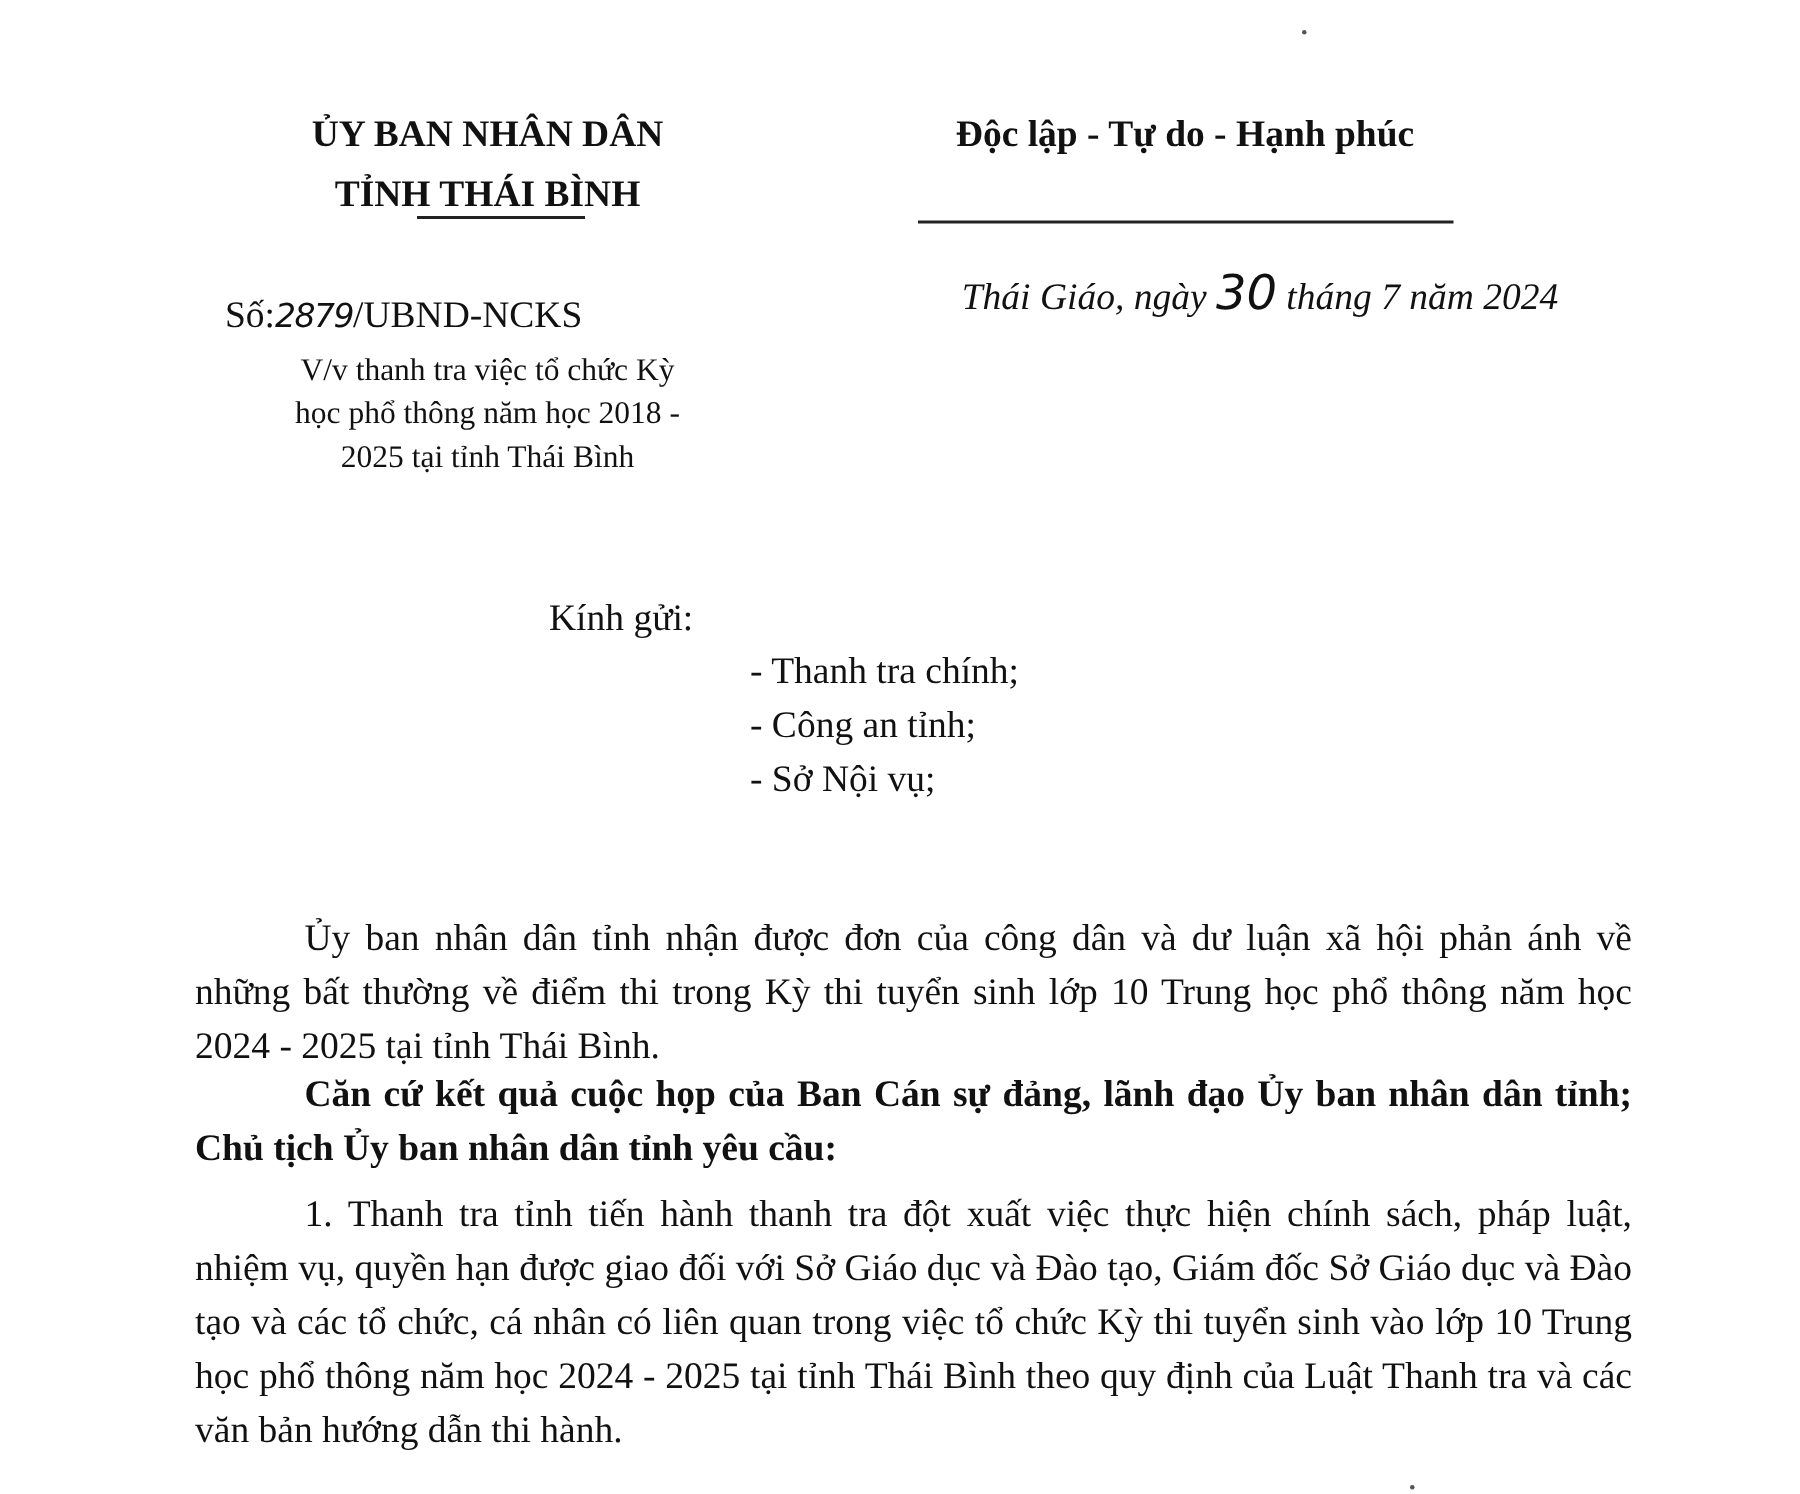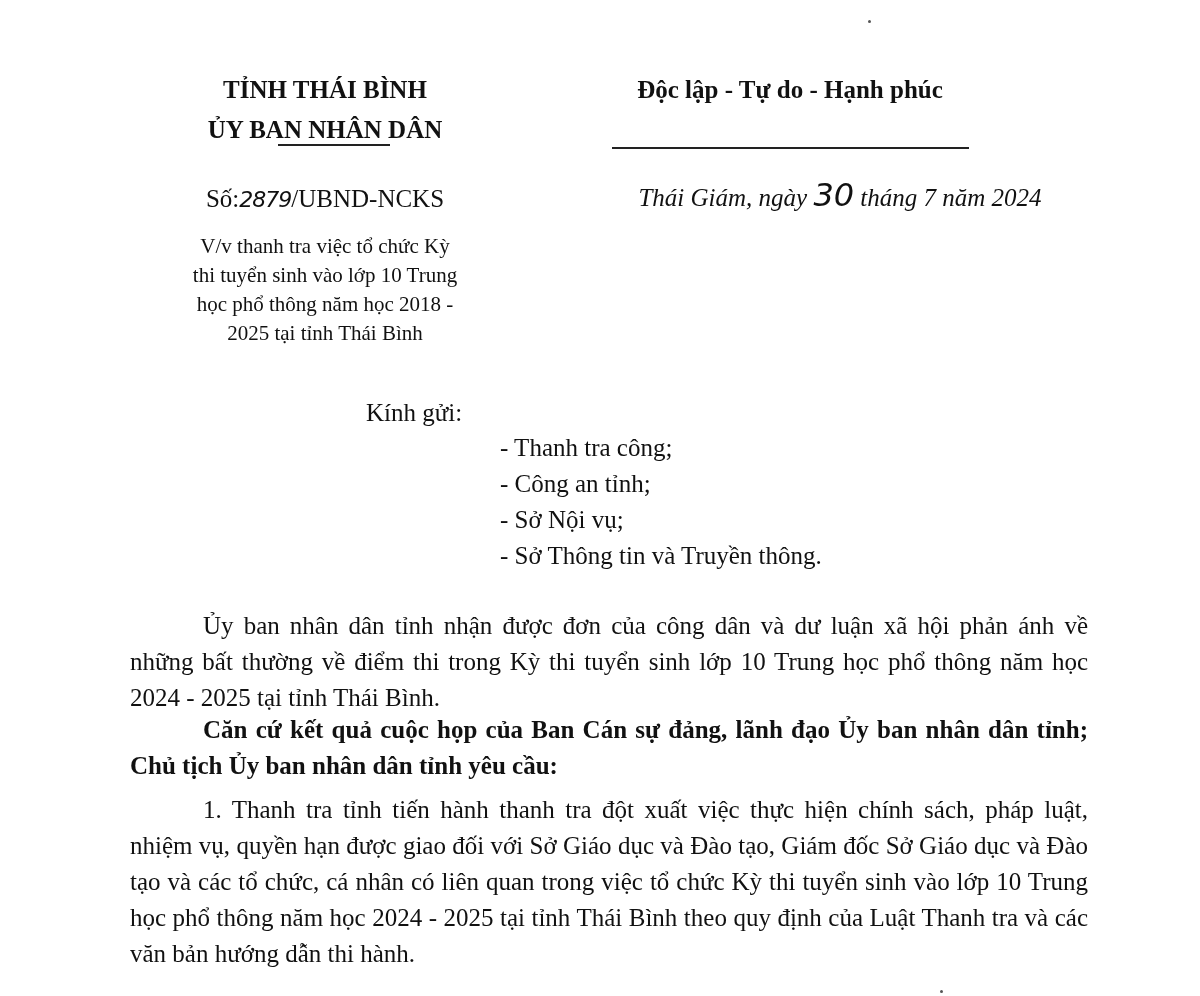--- a/index.html
+++ b/index.html
@@ -13,22 +13,22 @@
   .hdr-left {
     left: 150px; width: 350px; top: 70px;
     text-align: center; font-weight: bold; font-size: 25px; line-height: 40px;
   }
   .hdr-right {
     left: 490px; width: 600px; top: 70px;
     text-align: center; font-weight: bold; font-size: 25px; line-height: 40px;
   }
   .rule { position: absolute; height: 2px; background: #222; }
   .docno {
-    left: 150px; width: 350px; top: 182px;
-    text-align: center; font-size: 25px; line-height: 34px;
+    left: 150px; width: 350px; top: 194px;
+    font-size: 25px; line-height: 34px;
   }
   .docno .hand { font-style: italic; font-family: "DejaVu Sans", sans-serif; font-size: 22px; letter-spacing: -1px; }
   .subject {
     left: 150px; width: 350px; top: 232px;
     text-align: center; font-size: 21px; line-height: 29px;
   }
   .dateline {
     left: 600px; width: 480px; top: 176px;
     text-align: center; font-style: italic; font-size: 25px; line-height: 38px;
   }
@@ -43,51 +43,49 @@
   .body-text .ind { display: inline-block; width: 73px; }
   .p1 { top: 608px; }
   .p2 { top: 712px; font-weight: bold; }
   .p3 { top: 792px; }
   .speck { position: absolute; width: 3px; height: 3px; background: #555; border-radius: 50%; }
 </style>
 </head>
 <body>
 
 <div class="abs hdr-left">
+  <div>ỦY BAN NHÂN DÂN</div>
   <div>TỈNH THÁI BÌNH</div>
-  <div>ỦY BAN NHÂN DÂN</div>
 </div>
 <div class="rule" style="left:278px; top:144px; width:112px;"></div>
 
 <div class="abs hdr-right">
   <div>Độc lập - Tự do - Hạnh phúc</div>
 </div>
 <div class="rule" style="left:612px; top:147px; width:357px;"></div>
 
 <div class="abs docno">
   <span>Số:</span><span class="hand">2879</span><span>/UBND-NCKS</span>
 </div>
 
 <div class="abs subject">
   <div>V/v thanh tra việc tổ chức Kỳ</div>
-  <div>thi tuyển sinh vào lớp 10 Trung</div>
   <div>học phổ thông năm học 2018 -</div>
   <div>2025 tại tỉnh Thái Bình</div>
 </div>
 
 <div class="abs dateline">
-  <span>Thái Giám, ngày </span><span class="hand">30</span><span> tháng 7 năm 2024</span>
+  <span>Thái Giáo, ngày </span><span class="hand">30</span><span> tháng 7 năm 2024</span>
 </div>
 
 <div class="abs greet">Kính gửi:</div>
 <div class="abs recips">
-  <div>- Thanh tra công;</div>
+  <div>- Thanh tra chính;</div>
   <div>- Công an tỉnh;</div>
   <div>- Sở Nội vụ;</div>
-  <div>- Sở Thông tin và Truyền thông.</div>
 </div>
 
 <div class="abs body-text p1"><span class="ind"></span><span>Ủy ban nhân dân tỉnh nhận được đơn của công dân và dư luận xã hội phản ánh về những bất thường về điểm thi trong Kỳ thi tuyển sinh lớp 10 Trung học phổ thông năm học 2024 - 2025 tại tỉnh Thái Bình.</span></div>
 <div class="abs body-text p2"><span class="ind"></span><span>Căn cứ kết quả cuộc họp của Ban Cán sự đảng, lãnh đạo Ủy ban nhân dân tỉnh; Chủ tịch Ủy ban nhân dân tỉnh yêu cầu:</span></div>
 <div class="abs body-text p3"><span class="ind"></span><span>1. Thanh tra tỉnh tiến hành thanh tra đột xuất việc thực hiện chính sách, pháp luật, nhiệm vụ, quyền hạn được giao đối với Sở Giáo dục và Đào tạo, Giám đốc Sở Giáo dục và Đào tạo và các tổ chức, cá nhân có liên quan trong việc tổ chức Kỳ thi tuyển sinh vào lớp 10 Trung học phổ thông năm học 2024 - 2025 tại tỉnh Thái Bình theo quy định của Luật Thanh tra và các văn bản hướng dẫn thi hành.</span></div>
 
 <div class="speck" style="left:868px; top:20px;"></div>
 <div class="speck" style="left:940px; top:990px;"></div>
 
 </body></html>

